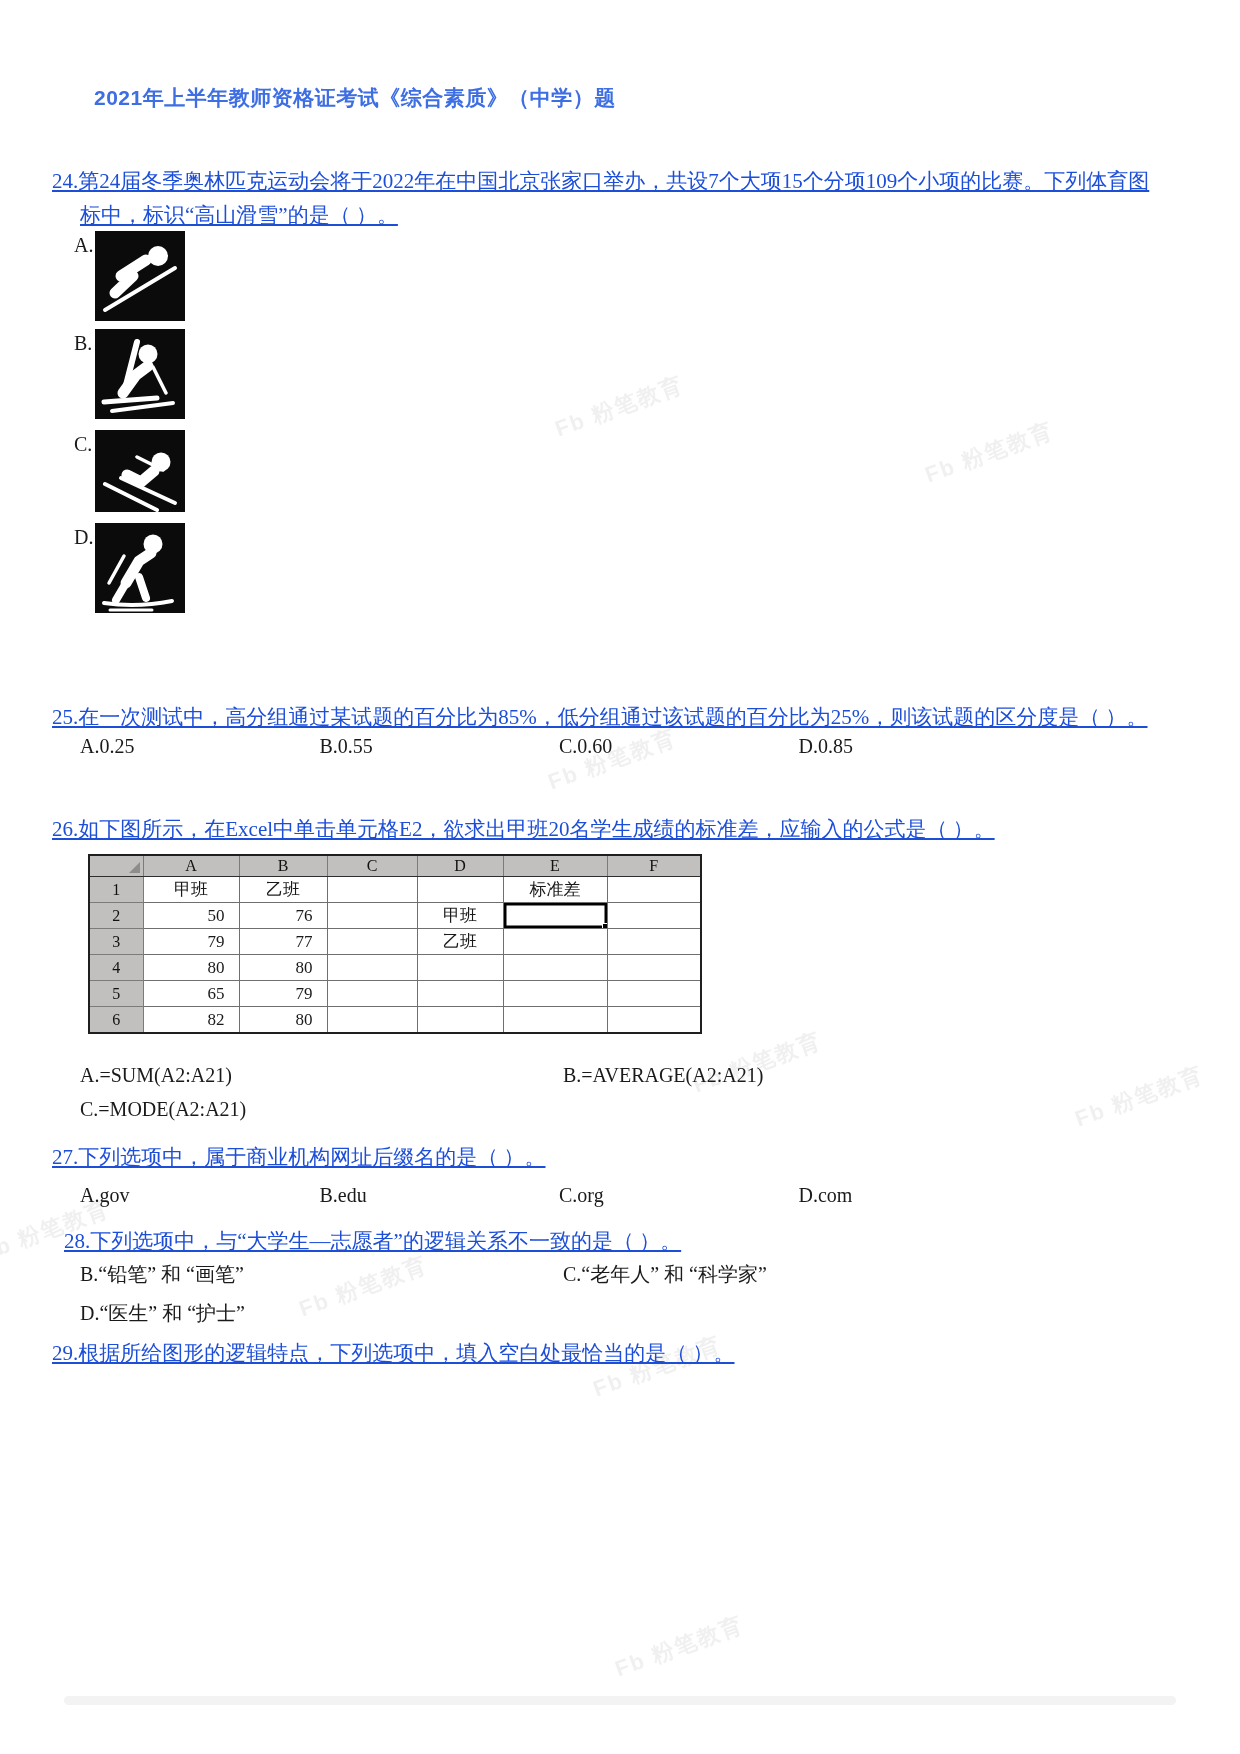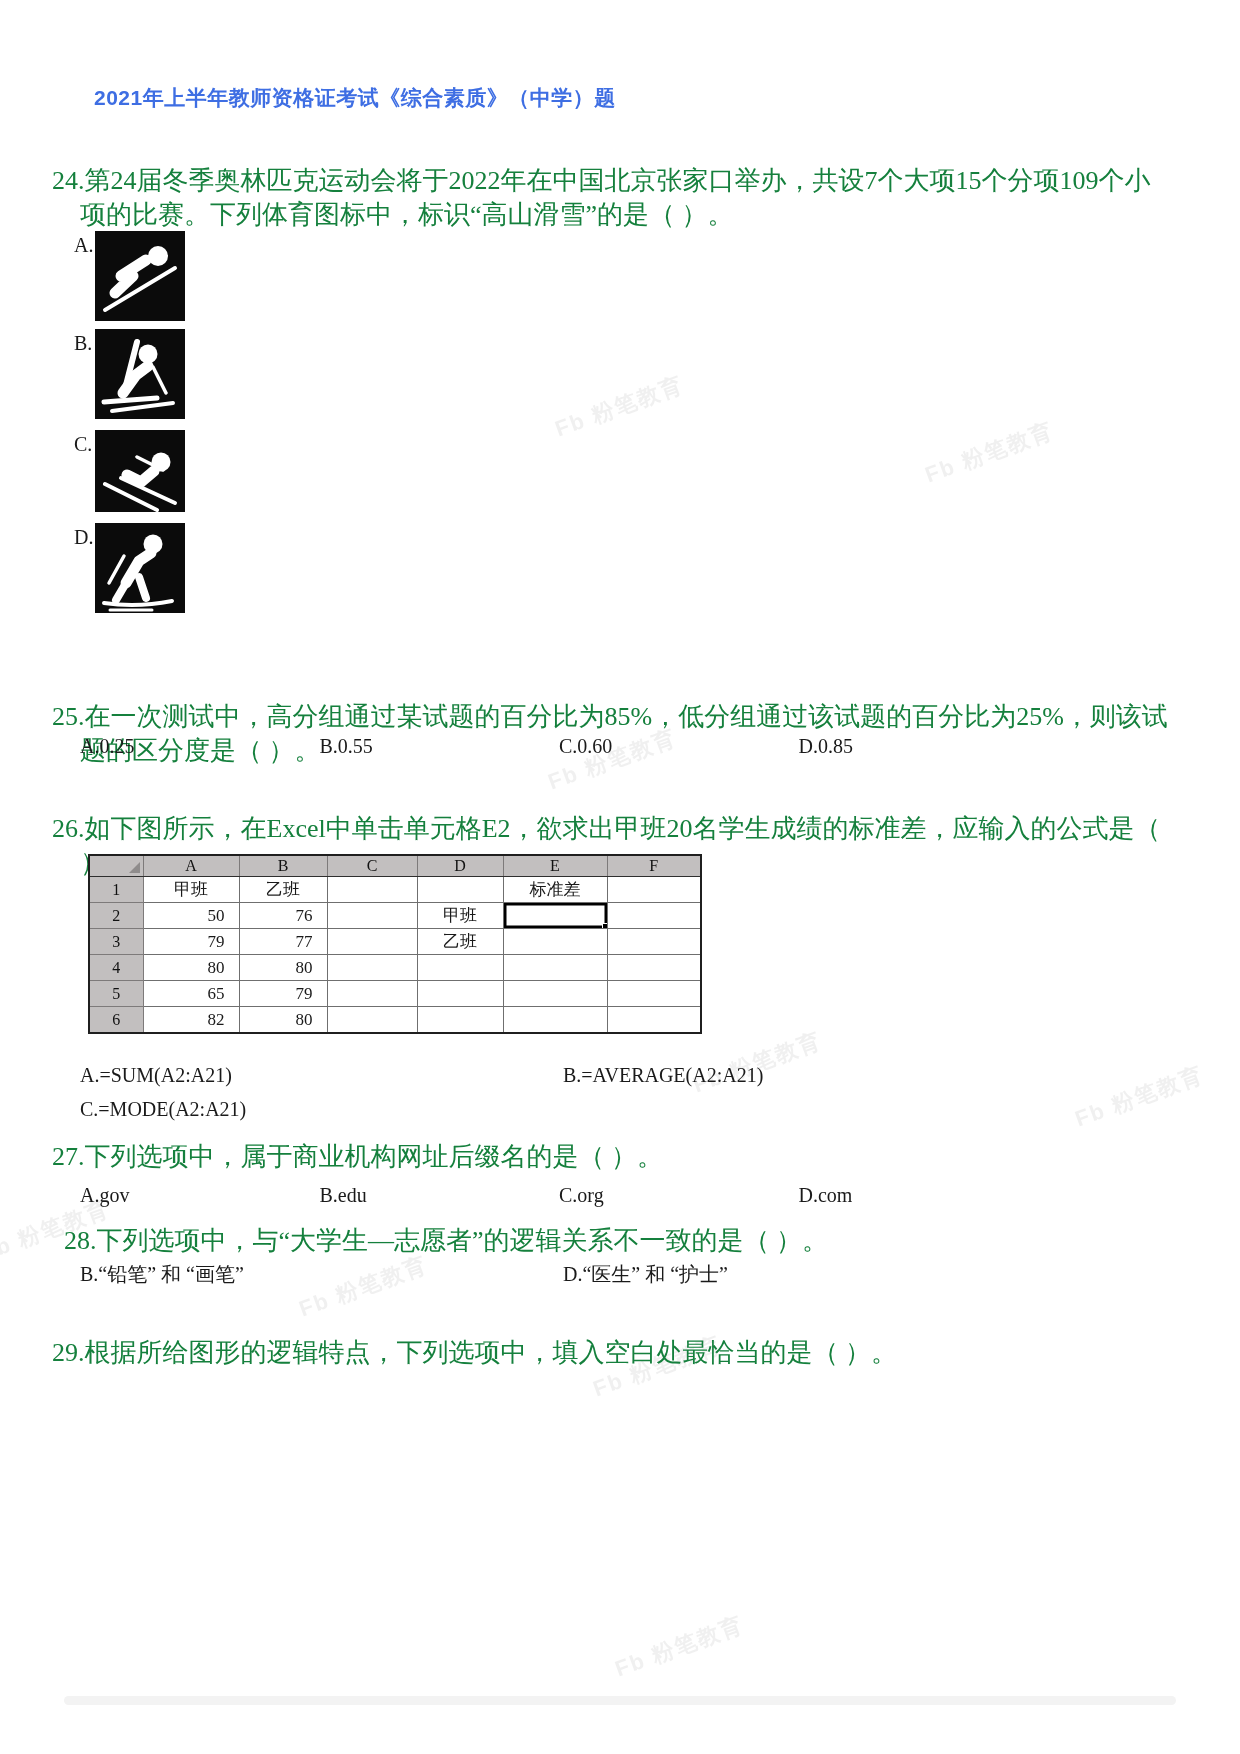--- a/index.html
+++ b/index.html
@@ -11,22 +11,22 @@
 
   
   .doc-title {
     position:absolute; left:94px; top:84px;
     font-family:"Liberation Sans","DejaVu Sans",sans-serif;
     font-size:21px; font-weight:bold; color:#3e6ee3; letter-spacing:0.5px;
   }
 
   
   .qtext {
-    position:absolute; font-size:26px; line-height:34px;
-    padding-left:28px; text-indent:-28px; color:#15803d;
+    position:absolute; font-size:21px; line-height:34px;
+    padding-left:28px; text-indent:-28px; color:#1d4ed8;text-decoration:underline;
   }
   #q24t { left:52px; top:164px; width:1088px; }
   #q25t { left:52px; top:700px; width:1088px; }
   #q26t { left:52px; top:812px; width:1130px; }
   #q27t { left:52px; top:1140px; width:1130px; }
   #q28t { left:64px; top:1224px; width:1130px; }
   #q29t { left:52px; top:1336px; width:1130px; }
 
   
   .pict-row { position:absolute; left:74px; display:flex; align-items:flex-start; }
@@ -270,20 +270,21 @@
   <div class="opt4" id="q27o">
     <span>A.gov</span>
     <span>B.edu</span>
     <span>C.org</span>
     <span>D.com</span>
   </div>
 
   <div class="qtext" id="q28t">28.下列选项中，与“大学生—志愿者”的逻辑关系不一致的是（ ）。</div>
   <div class="opt2" id="q28o">
     <span>B.“铅笔” 和 “画笔”</span>
+    <span>C.“老年人” 和 “科学家”</span>
     <span>D.“医生” 和 “护士”</span>
   </div>
 
   <div class="qtext" id="q29t">29.根据所给图形的逻辑特点，下列选项中，填入空白处最恰当的是（ ）。</div>
 
   <div class="footer-bar"></div>
 
 </div>
 
 </body></html>

